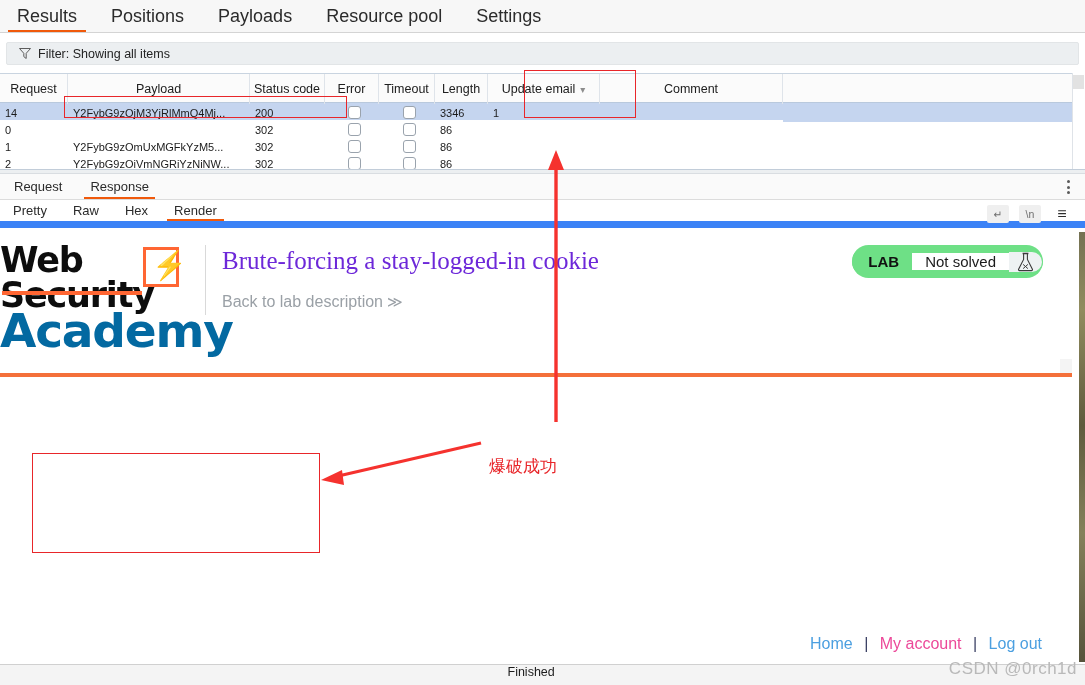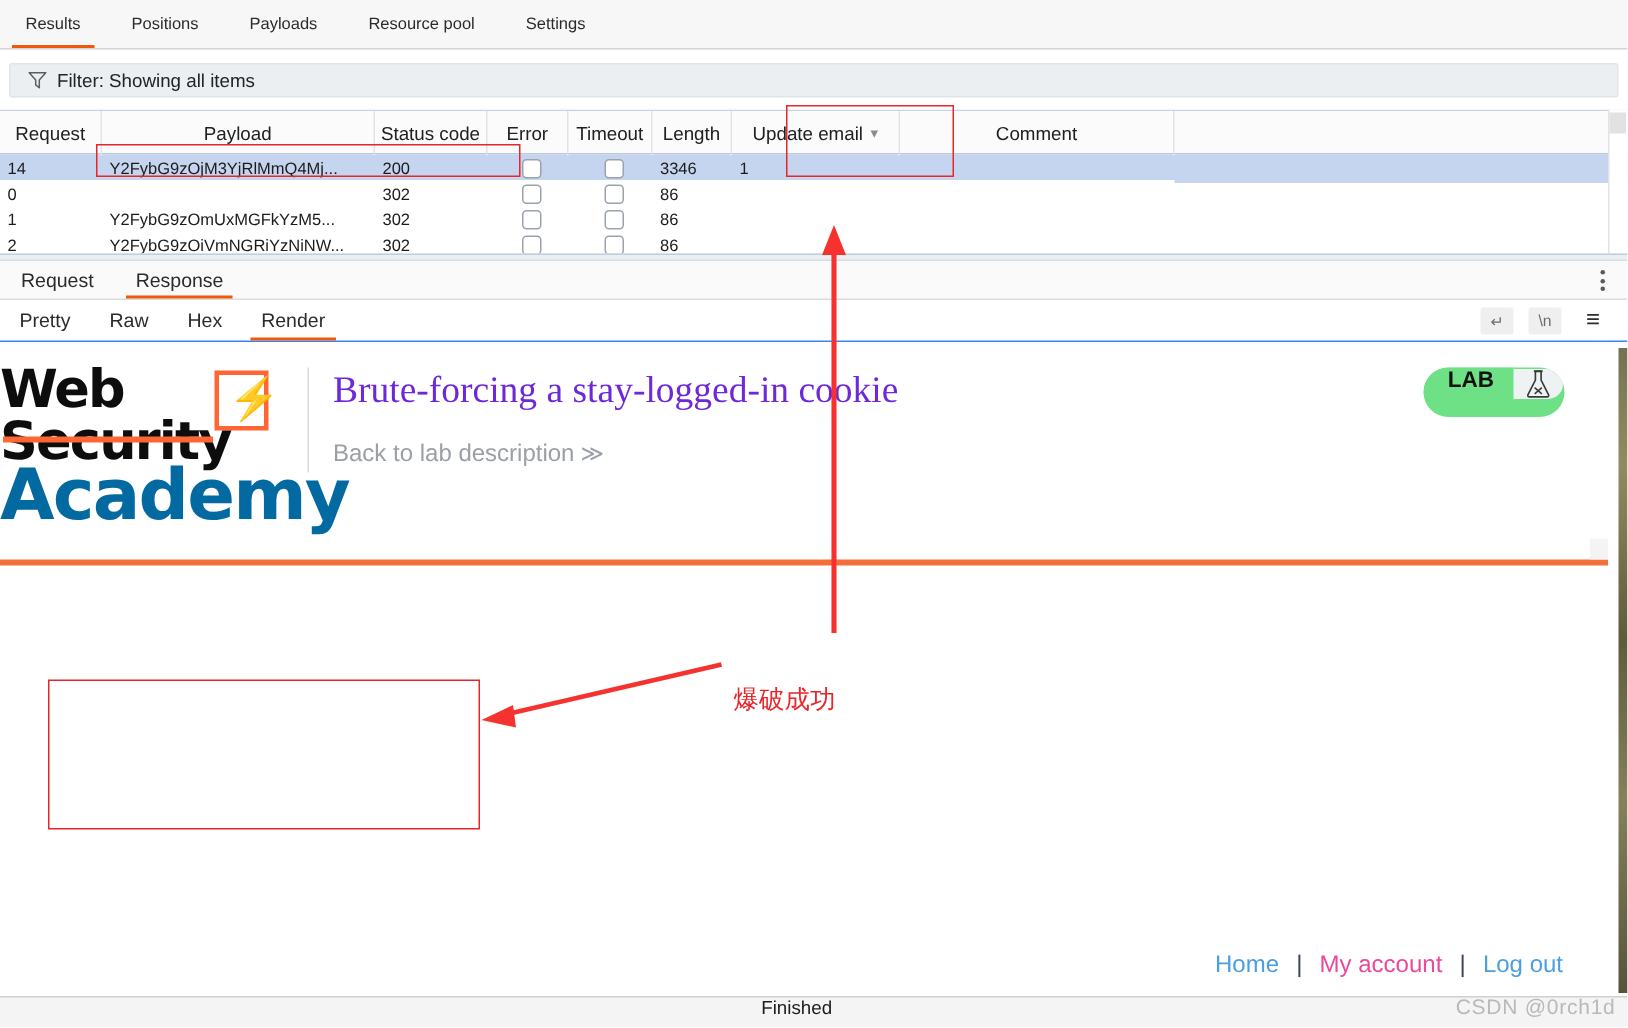--- a/index.html
+++ b/index.html
@@ -16,21 +16,21 @@
 
   
   .tabbar {
     position: absolute; left: 0; top: 0; width: 1085px; height: 33px;
     background: #f7f7f7;
     border-bottom: 1px solid #d4d4d4;
     display: flex; align-items: stretch;
   }
   .tab {
     padding: 0 17px; display: flex; align-items: center;
-    font-size: 11px; color: #2b2b2b; position: relative; cursor: default;
+    font-size: 18px; color: #2b2b2b; position: relative; cursor: default;
   }
   .tab.active { font-weight: 400; }
   .tab.active::after {
     content: ""; position: absolute; left: 8px; right: 8px; bottom: 0;
     height: 2.5px; background: #f0590b;
   }
 
   
   .filterbar {
     position: absolute; left: 6px; top: 42px; width: 1073px; height: 23px;
@@ -106,21 +106,21 @@
   }
   .kebab {
     position: absolute; right: 10px; top: 177px; width: 14px; height: 20px;
     display: flex; flex-direction: column; align-items: center; justify-content: center; gap: 2.5px;
   }
   .kebab i { width: 3px; height: 3px; border-radius: 50%; background: #5a5a5a; display:block; }
 
   
   .viewbar {
     position: absolute; left: 0; top: 200px; width: 1085px; height: 28px;
-    background: #ffffff; border-bottom: 1px solid #3b82f6;
+    background: #ffffff; border-bottom: 7px solid #3b82f6;
     display: flex; align-items: stretch;
   }
   .vtab {
     padding: 0 13px; display:flex; align-items:center; position:relative;
     font-size: 13px; color: #2b2b2b;
   }
   .vtab.active::after {
     content:""; position:absolute; left:6px; right:6px; bottom:0; height:2.5px; background:#f0590b;
   }
   .viewicons { position: absolute; right: 12px; top: 205px; display:flex; align-items:center; gap: 10px; }
@@ -170,21 +170,21 @@
     font-size: 25px; color: #6d28d9; font-weight: 400;
   }
   .lab-back {
     position: absolute; left: 222px; top: 64px;
     font-size: 16px; color: #9aa0a6;
   }
   .lab-back .arrows { font-size: 15px; margin-left: 4px; }
 
   .lab-badge {
     position: absolute; right: 29px; top: 16px;
-    display: flex; align-items: flex-start; height: 33px;
+    display: flex; align-items: center; height: 33px;
     border-radius: 17px; overflow: hidden; background: #6ee086;
   }
   .lab-badge .lab {
     background: #6ee086; color: #111; font-weight: 700; font-size: 15px;
     display:flex; align-items:center; padding: 0 13px 0 16px;
   }
   .lab-badge .state {
     background: #fff; color: #1a1a1a; font-size: 15px;
     display:flex; align-items:center; padding: 0 13px;
     border-top: 1px solid #6ee086; border-bottom: 1px solid #6ee086;
@@ -222,21 +222,21 @@
     background: #f4f4f4; border-top: 1px solid #d0d0d0;
     display: flex; align-items: center; flex-direction: column;
   }
   .statusbar .label { font-size: 12.5px; color: #1c1c1c; padding-left: 4px; width: 78px; }
   .progress {
     flex: 1; height: 13px; margin-right: 4px;
     background: #f4683a; border-radius: 7px;
   }
   .watermark {
     position: absolute; right: 8px; bottom: 6px;
-    font-size: 14px; color: #b9b9b9; letter-spacing: .5px;
+    font-size: 17px; color: #b9b9b9; letter-spacing: .5px;
   }
 </style>
 </head>
 <body>
 
 <div id="app">
 
   <div class="tabbar">
     <div class="tab active">
         <span>Results</span>
@@ -414,20 +414,21 @@
       </div>
       <div class="logo-divider"></div>
 
       <div class="lab-title">Brute-forcing a stay-logged-in cookie</div>
       <div class="lab-back">
         <span>Back to lab description</span><span class="arrows">≫</span>
       </div>
 
       <div class="lab-badge">
         <div class="lab">LAB</div>
+        <div class="state">Not solved</div>
         <div class="flaskwrap">
           <svg width="17" height="20" viewBox="0 0 17 20">
             <path d="M6.6 1.5 V7.4 L1.6 17.2 A1 1 0 0 0 2.5 18.6 H14.5 A1 1 0 0 0 15.4 17.2 L10.4 7.4 V1.5 Z" fill="none" stroke="#3a3a3a" stroke-width="1.1"></path>
             <line x1="5.6" y1="1.5" x2="11.4" y2="1.5" stroke="#3a3a3a" stroke-width="1.3"></line>
             <line x1="6.1" y1="12.4" x2="10.9" y2="16.6" stroke="#3a3a3a" stroke-width="1"></line>
             <line x1="10.9" y1="12.4" x2="6.1" y2="16.6" stroke="#3a3a3a" stroke-width="1"></line>
           </svg>
         </div>
       </div>
     </div>

